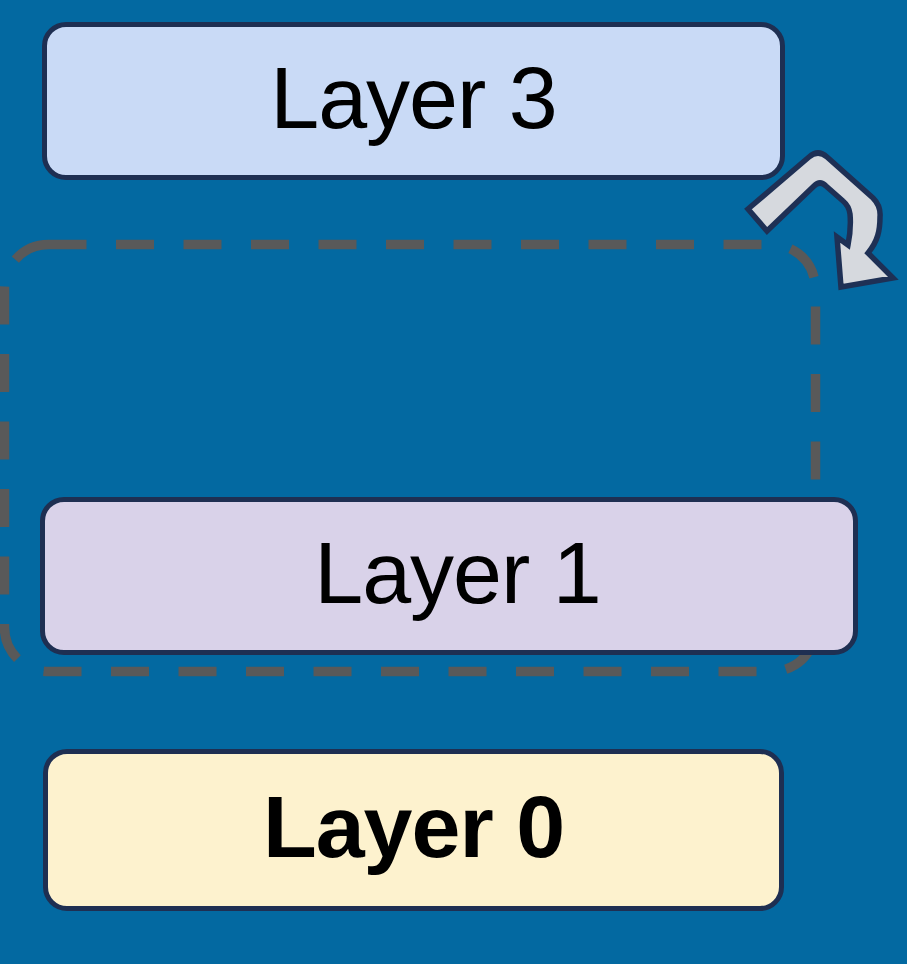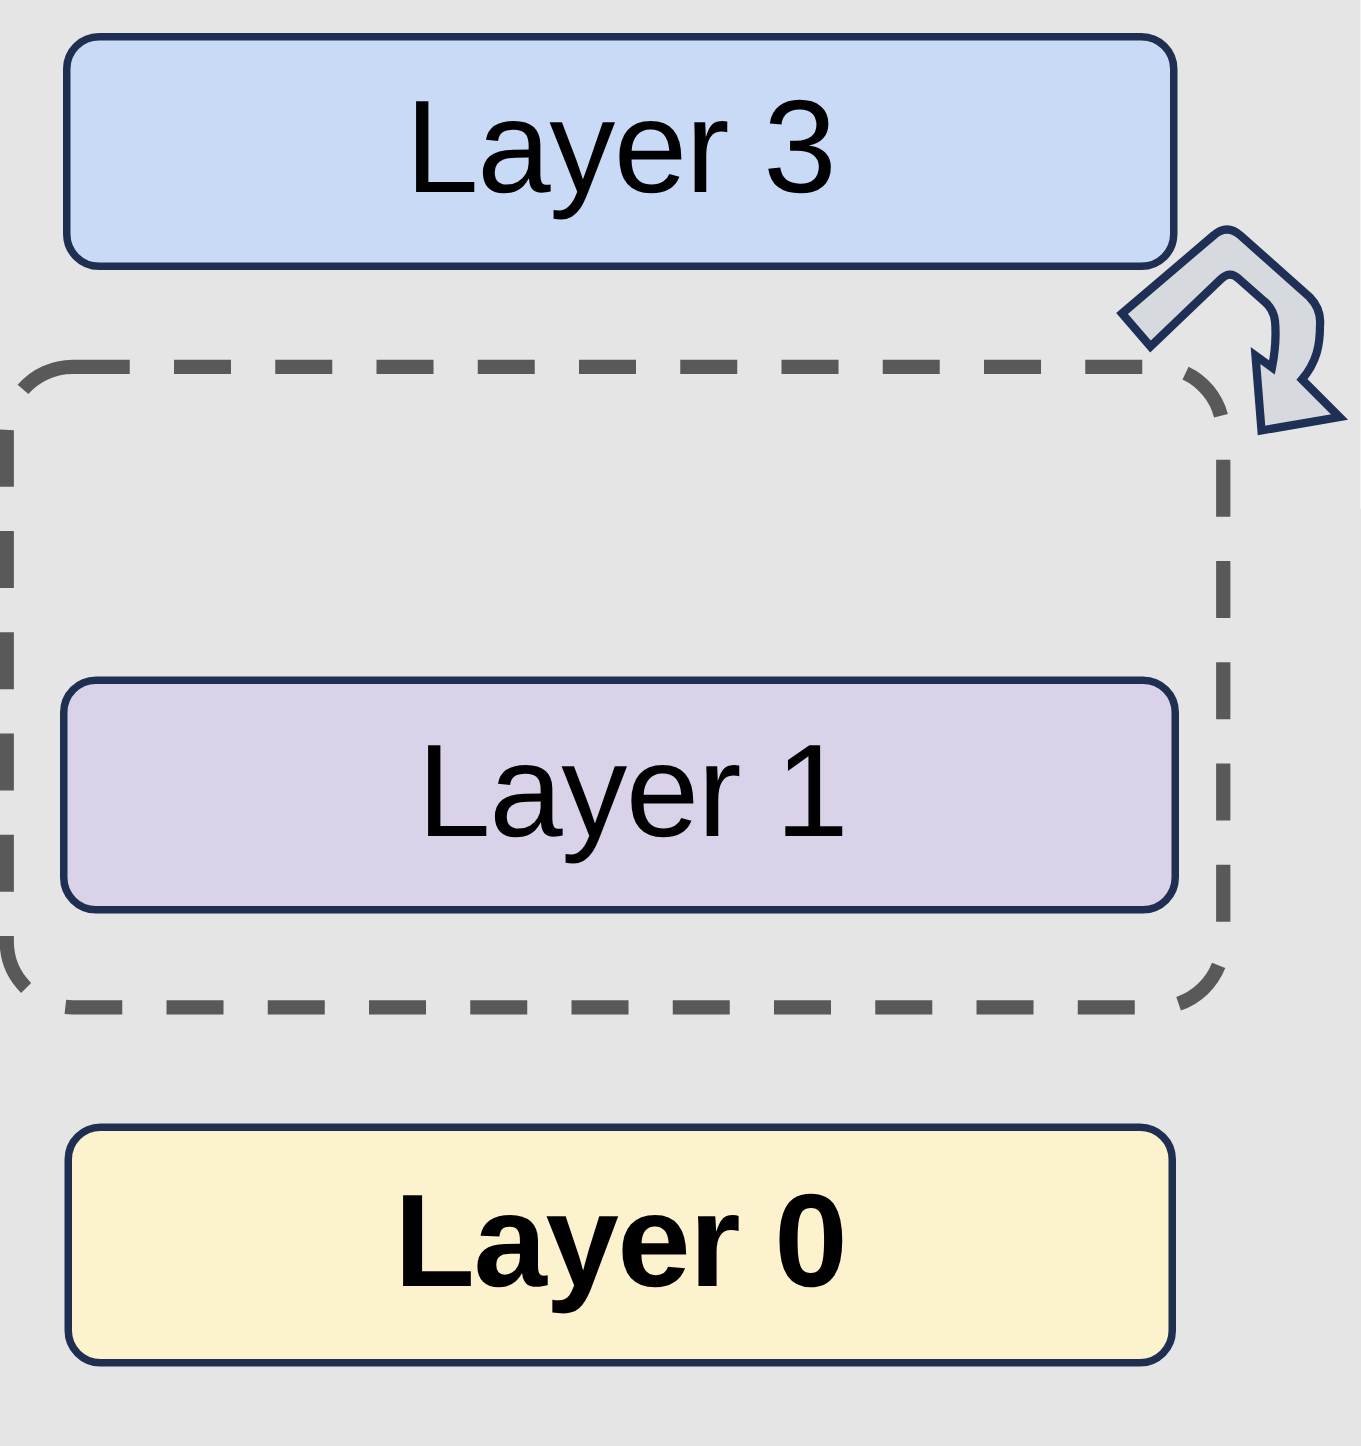--- a/index.html
+++ b/index.html
@@ -1,19 +1,19 @@
 <!DOCTYPE html>
 <html><head>
 <meta charset="utf-8">
 <style>
   html,body{margin:0;padding:0;background:#ffffff;}
   .stage{
     position:relative;
     width:907px;height:964px;
-    background:#e5e5e5;
+    background:#0369a1;
     overflow:hidden;
     font-family:"Liberation Sans", sans-serif;
   }
   .layer-box{
     position:absolute;
     box-sizing:border-box;
     border:5px solid #1E2F52;
     border-radius:24px;
     display:flex;
     align-items:center;
@@ -53,21 +53,21 @@
              Q 85,45 79,51
              L 32,96
              Z" stroke-width="5.5" stroke-linejoin="miter" id="loop-arrow-path" fill="#D6D9DE" stroke="#1E3055"></path>
   </svg>
 
   <div class="layer-box" style="left: 42px; top: 22px; width: 743px; height: 158px; background-color: rgb(201, 218, 246);">
     <span class="label">Layer 3</span>
   </div>
 
 
-  <div class="layer-box" style="left: 40px; top: 451px; width: 746px; height: 158px; background-color: rgb(217, 210, 233); padding-left: 17px;">
+  <div class="layer-box" style="left: 40px; top: 497px; width: 818px; height: 158px; background-color: rgb(217, 210, 233); padding-left: 17px;">
     <span class="label">Layer 1</span>
   </div>
 
   <div class="layer-box" style="left: 43px; top: 749px; width: 741px; height: 162px; background-color: rgb(253, 242, 206); font-weight: bold;">
     <span class="label">Layer 0</span>
   </div>
 
 </div>
 
 </body></html>

